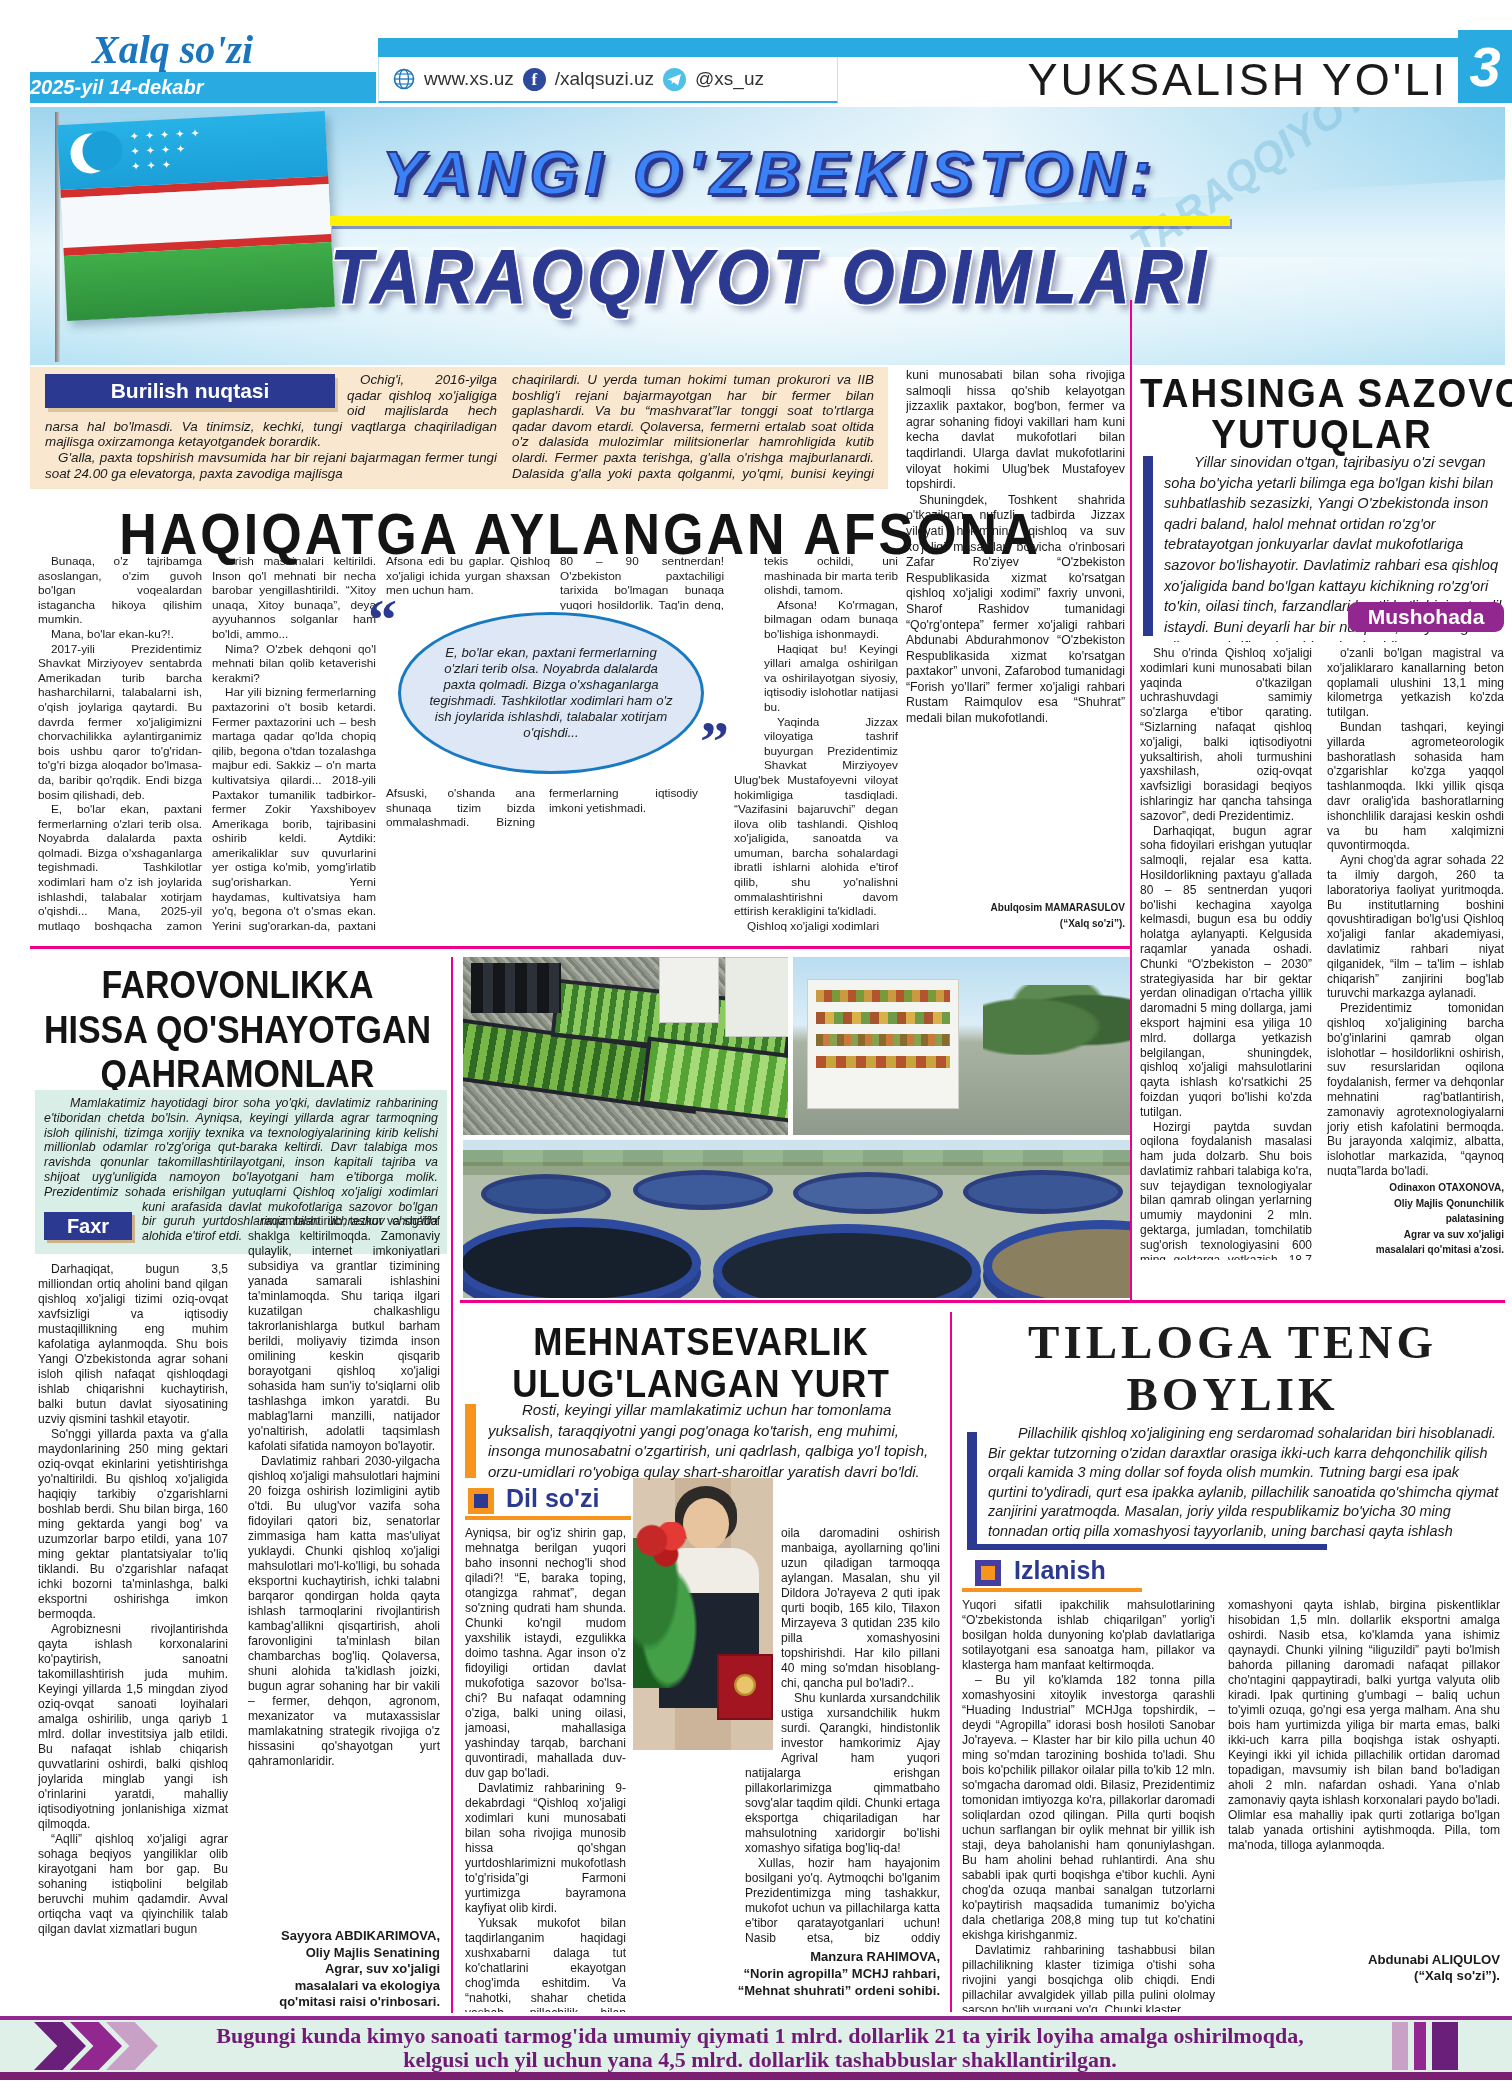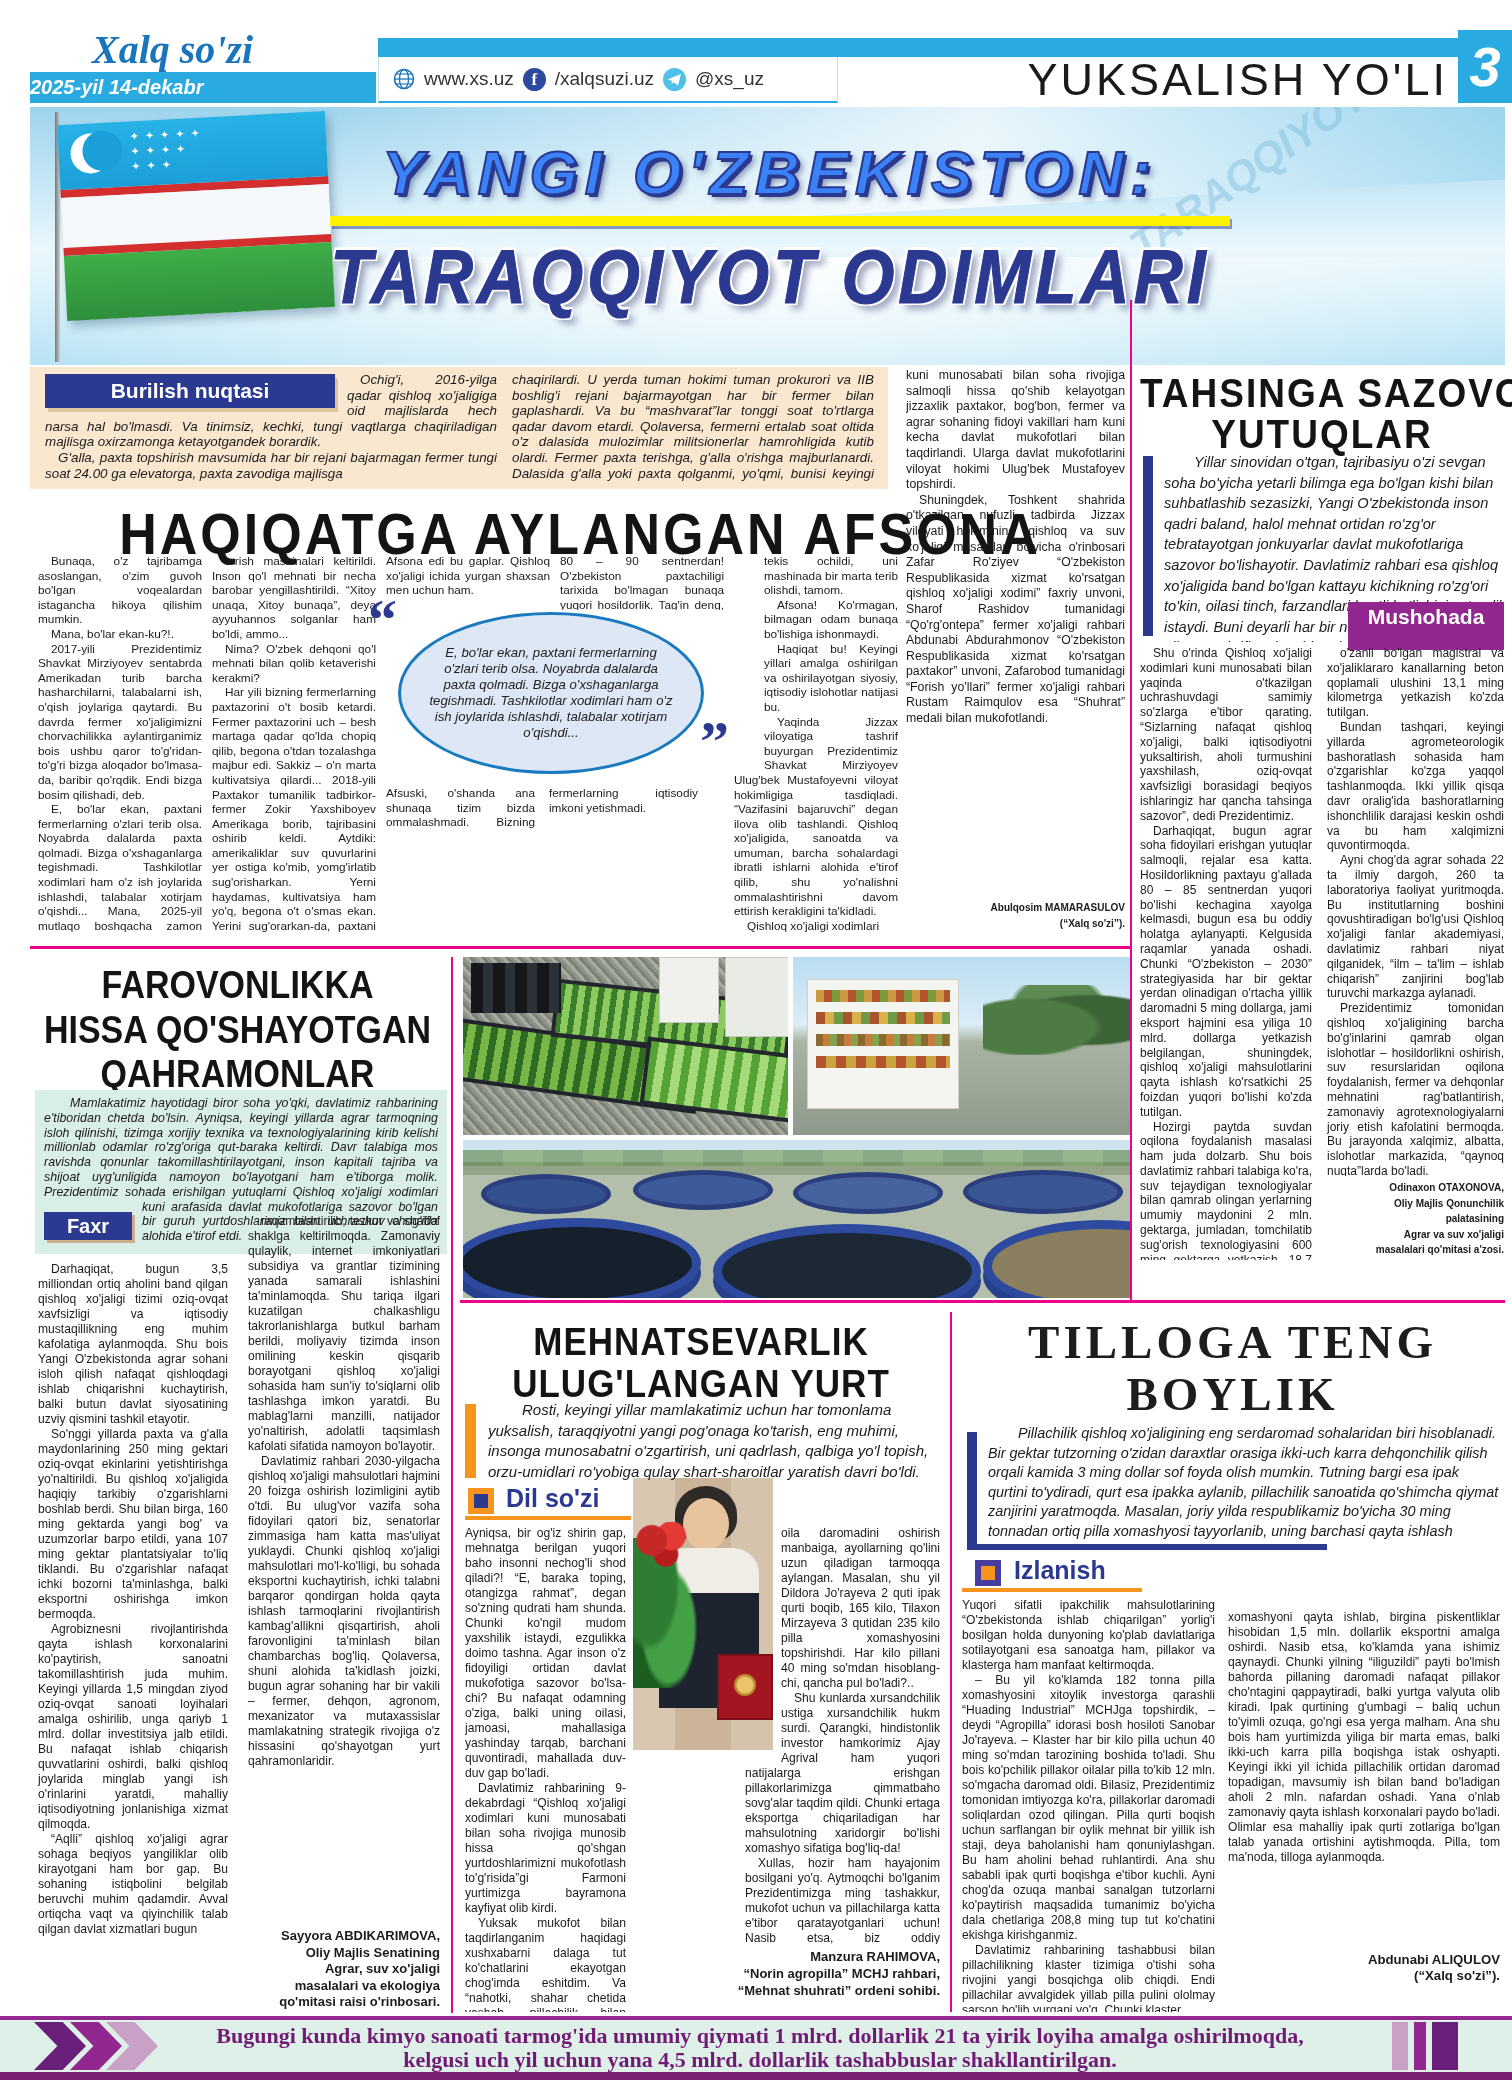--- a/index.html
+++ b/index.html
@@ -158,21 +158,21 @@
 
   <div>
     <div class="abs hl" style="left:1140px;top:372px;width:364px;font-size:37px;line-height:37px;letter-spacing:2px;">
         <div>TAHSINGA SAZOVOR</div>
         <div>YUTUQLAR</div>
       </div>
     <div class="abs intro-bar" style="left:1143px;top:456px;height:180px;"></div>
     <div class="abs bodytext ital cont" style="left:1164px;top:452px;width:342px;height:190px;font-size:14.6px;line-height:20.6px;text-align:left;">
       <p style="text-indent:30px;">Yillar sinovidan o'tgan, tajribasiyu o'zi sevgan soha bo'yicha yetarli bilimga ega bo'lgan kishi bilan suhbatlashib sezasizki, Yangi O'zbekistonda inson qadri baland, halol mehnat ortidan ro'zg'or tebratayotgan jonkuyarlar davlat mukofotlariga sazovor bo'lishayotir. Davlatimiz rahbari esa qishloq xo'jaligida band bo'lgan kattayu kichikning ro'zg'ori to'kin, oilasi tinch, farzandlari baxtli bo'lishini astoydil istaydi. Buni deyarli har bir nutqidan, viloyatlarga qilgan tashriflar chog'ida odamlar bilan uchrashuvlardagi so'zlaridan yaqqol anglash mumkin.</p>
     </div>
-    <div class="abs" style="left:1348px;top:602px;width:156px;height:48px;background:#92278F;color:#fff;font-weight:bold;font-size:21px;text-align:center;line-height:30px;">Mushohada</div>
+    <div class="abs" style="left:1348px;top:602px;width:156px;height:30px;background:#92278F;color:#fff;font-weight:bold;font-size:21px;text-align:center;line-height:30px;border-radius:9px;">Mushohada</div>
     <div class="abs bodytext" style="left:1140px;top:646px;width:172px;height:614px;font-size:12px;line-height:14.8px;">
         <p>Shu o'rinda Qishloq xo'jaligi xodimlari kuni munosabati bilan yaqinda o'tkazilgan uchrashuvdagi samimiy so'zlarga e'tibor qarating. “Sizlarning nafaqat qishloq xo'jaligi, balki iqtisodiyotni yuksaltirish, aholi turmushini yaxshilash, oziq-ovqat xavfsizligi borasidagi beqiyos ishlaringiz har qancha tahsinga sazovor”, dedi Prezidentimiz.</p>
         <p>Darhaqiqat, bugun agrar soha fidoyilari erishgan yutuqlar salmoqli, rejalar esa katta. Hosildorlikning paxtayu g'allada 80 – 85 sentnerdan yuqori bo'lishi kechagina xayolga kelmasdi, bugun esa bu oddiy holatga aylanyapti. Kelgusida raqamlar yanada oshadi. Chunki “O'zbekiston – 2030” strategiyasida har bir gektar yerdan olinadigan o'rtacha yillik daromadni 5 ming dollarga, jami eksport hajmini esa yiliga 10 mlrd. dollarga yetkazish belgilangan, shuningdek, qishloq xo'jaligi mahsulotlarini qayta ishlash ko'rsatkichi 25 foizdan yuqori bo'lishi ko'zda tutilgan.</p>
         <p>Hozirgi paytda suvdan oqilona foydalanish masalasi ham juda dolzarb. Shu bois davlatimiz rahbari talabiga ko'ra, suv tejaydigan texnologiyalar bilan qamrab olingan yerlarning umumiy maydonini 2 mln. gektarga, jumladan, tomchilatib sug'orish texnologiyasini 600 ming gektarga yetkazish, 18,7 ming km. yoki 66 foizi tuproq</p>
       </div>
     <div class="abs bodytext" style="left:1327px;top:646px;width:177px;height:530px;font-size:12px;line-height:14.8px;">
         <p>o'zanli bo'lgan magistral va xo'jaliklararo kanallarning beton qoplamali ulushini 13,1 ming kilometrga yetkazish ko'zda tutilgan.</p>
         <p>Bundan tashqari, keyingi yillarda agrometeorologik bashoratlash sohasida ham o'zgarishlar ko'zga yaqqol tashlanmoqda. Ikki yillik qisqa davr oralig'ida bashoratlarning ishonchlilik darajasi keskin oshdi va bu ham xalqimizni quvontirmoqda.</p>
         <p>Ayni chog'da agrar sohada 22 ta ilmiy dargoh, 260 ta laboratoriya faoliyat yuritmoqda. Bu institutlarning boshini qovushtiradigan bo'lg'usi Qishloq xo'jaligi fanlar akademiyasi, davlatimiz rahbari niyat qilganidek, “ilm – ta'lim – ishlab chiqarish” zanjirini bog'lab turuvchi markazga aylanadi.</p>
         <p>Prezidentimiz tomonidan qishloq xo'jaligining barcha bo'g'inlarini qamrab olgan islohotlar – hosildorlikni oshirish, suv resurslaridan oqilona foydalanish, fermer va dehqonlar mehnatini rag'batlantirish, zamonaviy agrotexnologiyalarni joriy etish kafolatini bermoqda. Bu jarayonda xalqimiz, albatta, islohotlar markazida, “qaynoq nuqta”larda bo'ladi.</p>
@@ -294,21 +294,21 @@
       <p style="text-indent:30px;margin:0;">Pillachilik qishloq xo'jaligining eng serdaromad sohalaridan biri hisoblanadi. Bir gektar tutzorning o'zidan daraxtlar orasiga ikki-uch karra dehqonchilik qilish orqali kamida 3 ming dollar sof foyda olish mumkin. Tutning bargi esa ipak qurtini to'ydiradi, qurt esa ipakka aylanib, pillachilik sanoatida qo'shimcha qiymat zanjirini yaratmoqda. Masalan, joriy yilda respublikamiz bo'yicha 30 ming tonnadan ortiq pilla xomashyosi tayyorlanib, uning barchasi qayta ishlash korxonalarida tayyor mahsulotga aylantirildi. Bu – Milliy statistika qo'mitasining ma'lumoti.</p>
     </div>
     <div class="abs sq-outer2" style="left:975px;top:1560px;"></div>
     <div class="abs rubric" style="left:1014px;top:1556px;">Izlanish</div>
     <div class="abs rubric-line" style="left:962px;top:1588px;width:180px;"></div>
     <div class="abs bodytext cont" style="left:962px;top:1598px;width:253px;height:414px;font-size:12.1px;line-height:15px;">
         <p>Yuqori sifatli ipakchilik mahsulotlarining “O'zbekistonda ishlab chiqarilgan” yorlig'i bosilgan holda dunyoning ko'plab davlatlariga sotilayotgani esa sanoatga ham, pillakor va klasterga ham manfaat keltirmoqda.</p>
         <p>– Bu yil ko'klamda 182 tonna pilla xomashyosini xitoylik investorga qarashli “Huading Industrial” MCHJga topshirdik, – deydi “Agropilla” idorasi bosh hosiloti Sanobar Jo'rayeva. – Klaster har bir kilo pilla uchun 40 ming so'mdan tarozining boshida to'ladi. Shu bois ko'pchilik pillakor oilalar pilla to'kib 12 mln. so'mgacha daromad oldi. Bilasiz, Prezidentimiz tomonidan imtiyozga ko'ra, pillakorlar daromadi soliqlardan ozod qilingan. Pilla qurti boqish uchun sarflangan bir oylik mehnat bir yillik ish staji, deya baholanishi ham qonuniylashgan. Bu ham aholini behad ruhlantirdi. Ana shu sababli ipak qurti boqishga e'tibor kuchli. Ayni chog'da ozuqa manbai sanalgan tutzorlarni ko'paytirish maqsadida tumanimiz bo'yicha dala chetlariga 208,8 ming tup tut ko'chatini ekishga kirishganmiz.</p>
         <p>Davlatimiz rahbarining tashabbusi bilan pillachilikning klaster tizimiga o'tishi soha rivojini yangi bosqichga olib chiqdi. Endi pillachilar avvalgidek yillab pilla pulini ololmay sarson bo'lib yurgani yo'q. Chunki klaster</p>
       </div>
-    <div class="abs bodytext cont" style="left:1228px;top:1598px;width:272px;height:340px;font-size:12.1px;line-height:15px;margin-top:12px;">
+    <div class="abs bodytext cont" style="left:1228px;top:1598px;width:272px;height:340px;font-size:12.1px;line-height:15px;">
         <p>xomashyoni qayta ishlab, birgina piskentliklar hisobidan 1,5 mln. dollarlik eksportni amalga oshirdi. Nasib etsa, ko'klamda yana ishimiz qaynaydi. Chunki yilning “iliguzildi” payti bo'lmish bahorda pillaning daromadi nafaqat pillakor cho'ntagini qappaytiradi, balki yurtga valyuta olib kiradi. Ipak qurtining g'umbagi – baliq uchun to'yimli ozuqa, go'ngi esa yerga malham. Ana shu bois ham yurtimizda yiliga bir marta emas, balki ikki-uch karra pilla boqishga istak oshyapti. Keyingi ikki yil ichida pillachilik ortidan daromad topadigan, mavsumiy ish bilan band bo'ladigan aholi 2 mln. nafardan oshadi. Yana o'nlab zamonaviy qayta ishlash korxonalari paydo bo'ladi. Olimlar esa mahalliy ipak qurti zotlariga bo'lgan talab yanada ortishini aytishmoqda. Pilla, tom ma'noda, tilloga aylanmoqda.</p>
       </div>
     <div class="abs byline" style="left:1228px;top:1952px;width:272px;font-size:13.2px;">
         <div>Abdunabi ALIQULOV</div>
         <div>(“Xalq so'zi”).</div>
       </div>
   </div>
 
   <div>
     <div class="abs" style="left:0;top:2016px;width:1512px;height:4px;background:#92278F;"></div>

